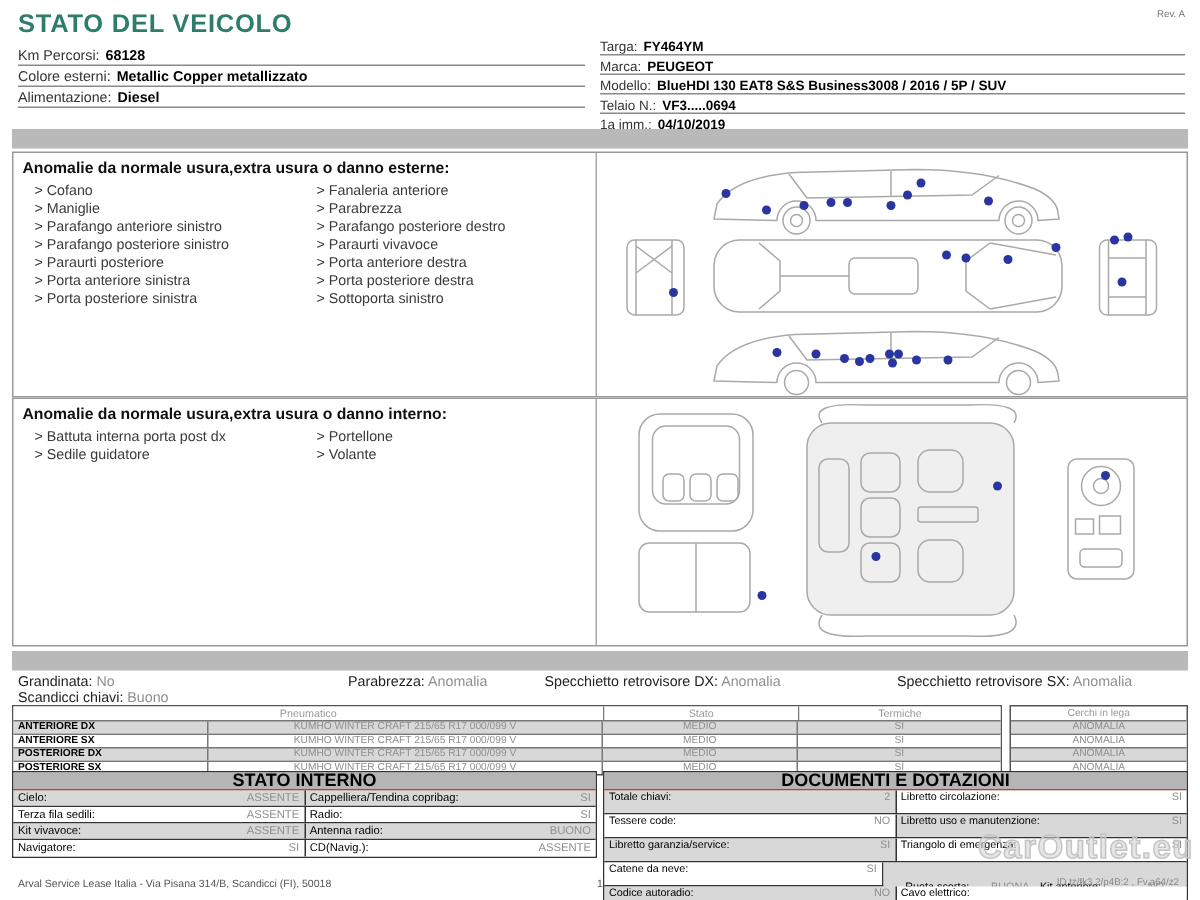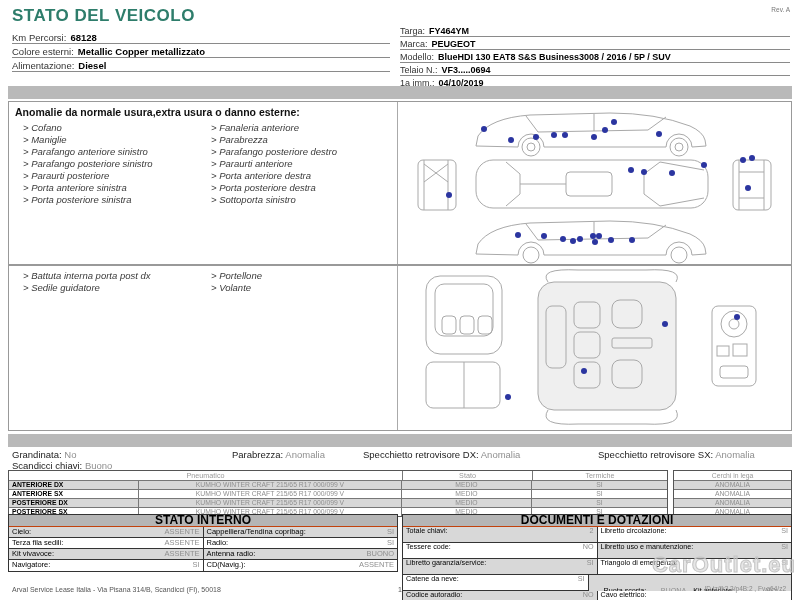--- a/index.html
+++ b/index.html
@@ -20,21 +20,21 @@
   .band { position:absolute; left:8px; width:784px; height:13px; background:#B9B9B9; }
   .band1 { top:86px; } .band2 { top:434px; }
 
   
   .panel { position:absolute; left:8px; width:784px; border:1px solid #999; display:flex; background:#fff; }
   .panel-ext { top:101px; height:164px; }
   .panel-int { top:265px; height:166px; }
   .panel-left { width:389px; border-right:1px solid #aaa; padding:4px 6px; }
   .panel-right { flex:1; position:relative; }
   .panel-title { font-size:10.5px; font-weight:bold; color:#111; margin-bottom:4px; }
-  .an-cols { display:flex;font-style:italic; }
+  .an-cols { display:flex; }
   .an-col { width:192px; }
   .an-item { font-size:9.5px; line-height:12px; color:#3a3a3a; padding-left:8px; white-space:nowrap; }
   .an-item::before { content:"> "; color:#3a3a3a; }
   svg { display:block; }
   .diag-stroke { stroke:#a9a9a9; fill:none; stroke-width:1; }
   .diag-fill { stroke:#a9a9a9; fill:#efefef; stroke-width:1; }
   .dot { fill:#2B35A0; stroke:none; }
 
   
   .summary { position:absolute; left:8px; top:449px; width:784px; font-size:9.5px; }
@@ -143,21 +143,21 @@
           <div class="an-item">Parafango anteriore sinistro</div>
           <div class="an-item">Parafango posteriore sinistro</div>
           <div class="an-item">Paraurti posteriore</div>
           <div class="an-item">Porta anteriore sinistra</div>
           <div class="an-item">Porta posteriore sinistra</div>
         </div>
         <div class="an-col">
           <div class="an-item">Fanaleria anteriore</div>
           <div class="an-item">Parabrezza</div>
           <div class="an-item">Parafango posteriore destro</div>
-          <div class="an-item">Paraurti anteriore</div>
+          <div class="an-item">Paraurti vivavoce</div>
           <div class="an-item">Porta anteriore destra</div>
           <div class="an-item">Porta posteriore destra</div>
           <div class="an-item">Sottoporta sinistro</div>
         </div>
       </div>
     </div>
     <div class="panel-right">
       <svg width="393" height="162" viewBox="0 0 393 162">
 
         <path class="diag-stroke" d="M78,44 L80,34 Q92,16 132,13 L212,11 Q258,11 292,24 Q305,30 307,38 L308,44 L294,45 A13,13 0 0 0 268,45 L146,45 A13,13 0 0 0 120,45 Z"></path>
@@ -215,20 +215,21 @@
           <circle class="dot" cx="345" cy="58" r="3"></circle>
             <circle class="dot" cx="354" cy="56" r="3"></circle>
           <circle class="dot" cx="350" cy="86" r="3"></circle>
         </g>
       </svg>
     </div>
   </div>
 
   <div class="panel panel-int">
     <div class="panel-left">
+      <div class="panel-title">Anomalie da normale usura,extra usura o danno interno:</div>
       <div class="an-cols">
         <div class="an-col">
           <div class="an-item">Battuta interna porta post dx</div>
           <div class="an-item">Sedile guidatore</div>
         </div>
         <div class="an-col">
           <div class="an-item">Portellone</div>
           <div class="an-item">Volante</div>
         </div>
       </div>

